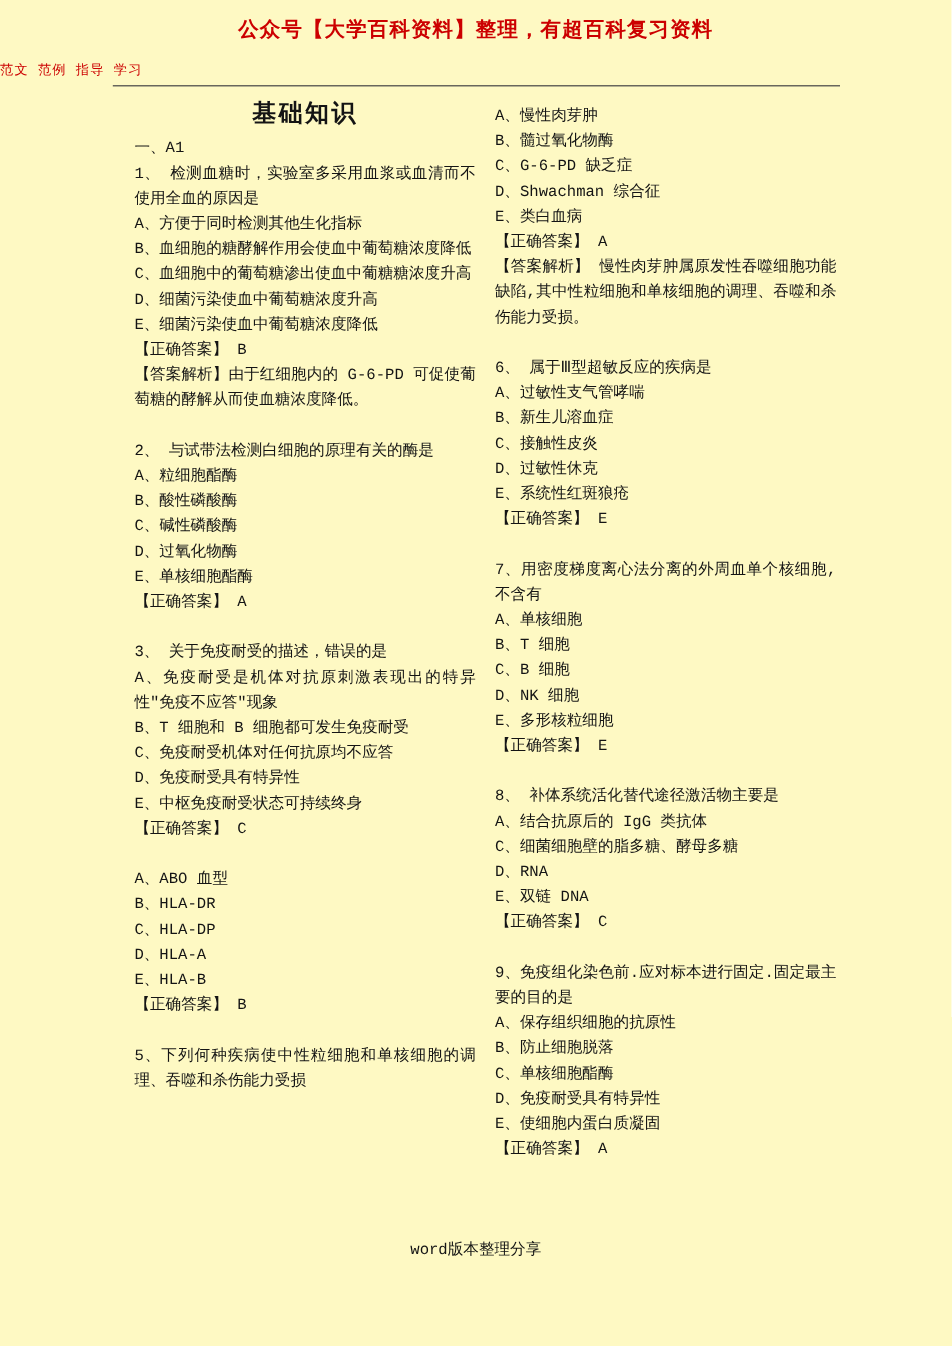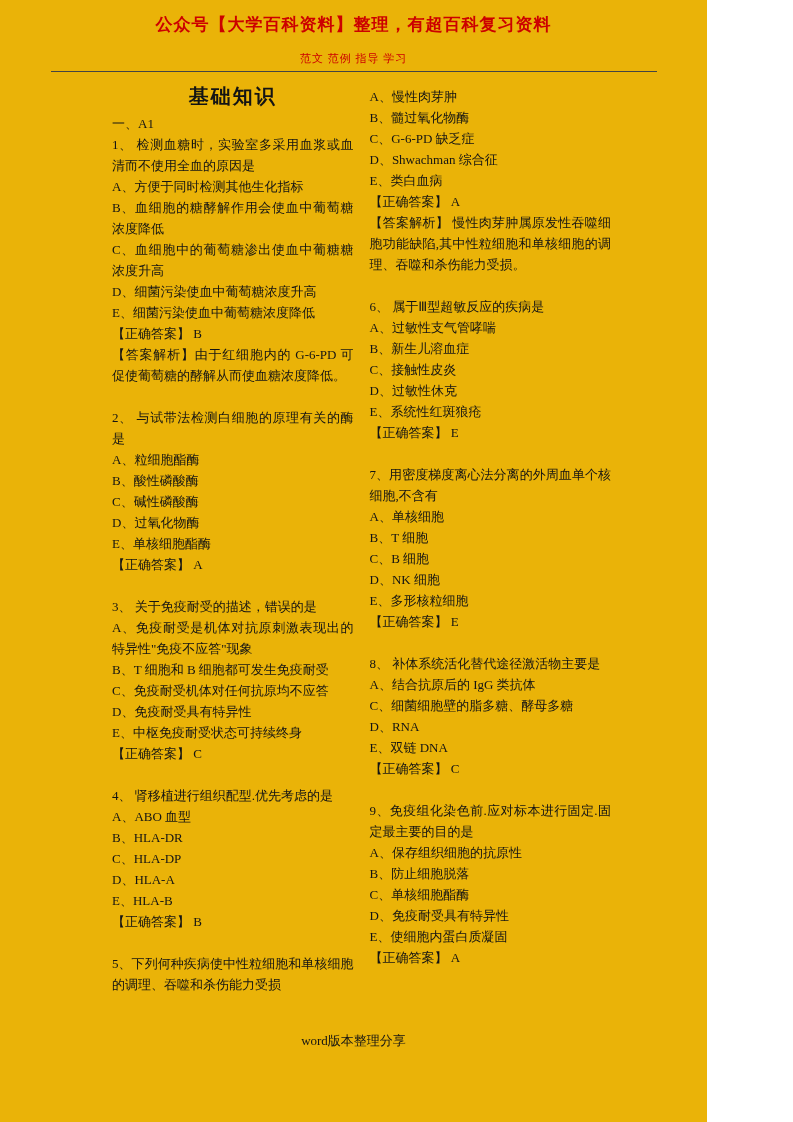--- a/index.html
+++ b/index.html
@@ -2,38 +2,37 @@
 <html><head>
 <meta charset="utf-8">
 <style>
   html, body {
     margin: 0;
     padding: 0;
     background: #ffffff;
   }
   .page {
     position: relative;
-    width: 707px;
+    width: 793px;
     height: 1122px;
-    background: #eab308;
-    font-family: Liberation Serif, serif;
+    background: #fef9c3;
+    font-family: Liberation Mono, monospace;
     color: #141414;
     overflow: hidden;
   }
   .header-title {
     padding-top: 13px;
     text-align: center;
     color: #cc0000;
     font-weight: bold;
     font-size: 17px;
     letter-spacing: 1px;
   }
   .header-subtitle {
     margin-top: 15px;
-    text-align: center;
     color: #cc0000;
     font-size: 11px;
     letter-spacing: 1px;
   }
   .header-rule {
     display: block;
     width: 606px;
     margin: 5px auto 0 auto;
     border: none;
     border-top: 1px solid #444444;
@@ -107,21 +106,20 @@
           <p class="line">【正确答案】 A</p>
           <p class="line">&nbsp;</p>
           <p class="line">3、 关于免疫耐受的描述，错误的是</p>
           <p class="line">A、免疫耐受是机体对抗原刺激表现出的特异性"免疫不应答"现象</p>
           <p class="line">B、T 细胞和 B 细胞都可发生免疫耐受</p>
           <p class="line">C、免疫耐受机体对任何抗原均不应答</p>
           <p class="line">D、免疫耐受具有特异性</p>
           <p class="line">E、中枢免疫耐受状态可持续终身</p>
           <p class="line">【正确答案】 C</p>
           <p class="line">&nbsp;</p>
-          <p class="line">4、 肾移植进行组织配型.优先考虑的是</p>
           <p class="line">A、ABO 血型</p>
           <p class="line">B、HLA-DR</p>
           <p class="line">C、HLA-DP</p>
           <p class="line">D、HLA-A</p>
           <p class="line">E、HLA-B</p>
           <p class="line">【正确答案】 B</p>
           <p class="line">&nbsp;</p>
           <p class="line">5、下列何种疾病使中性粒细胞和单核细胞的调理、吞噬和杀伤能力受损</p>
         </div>
     </div>

